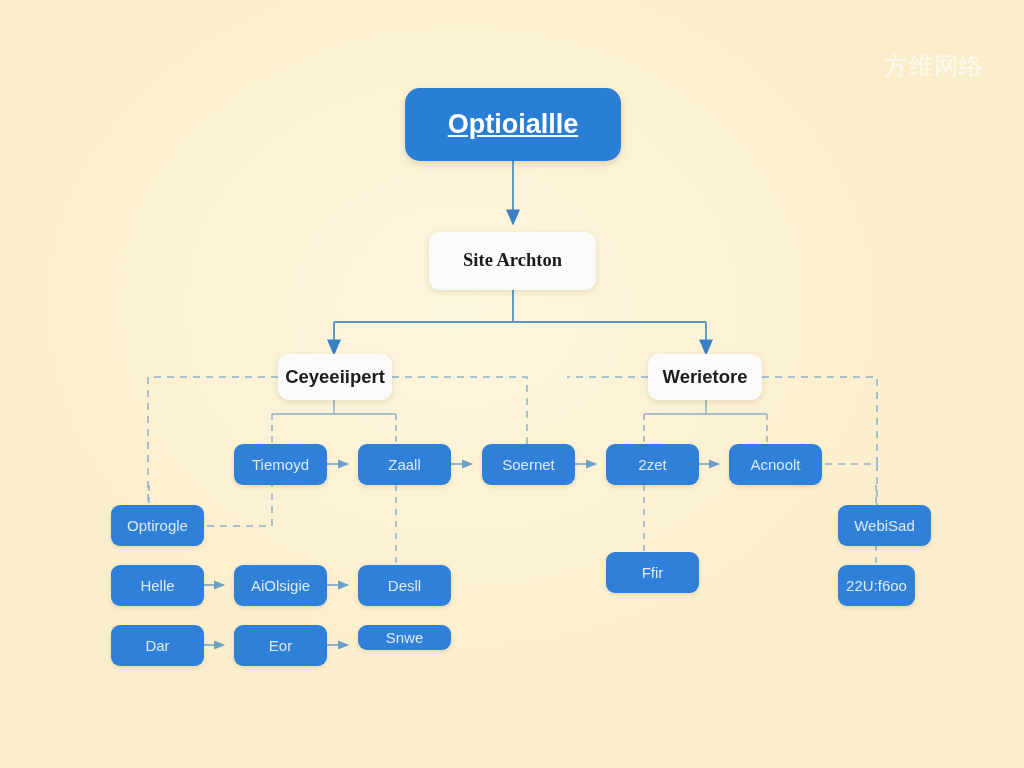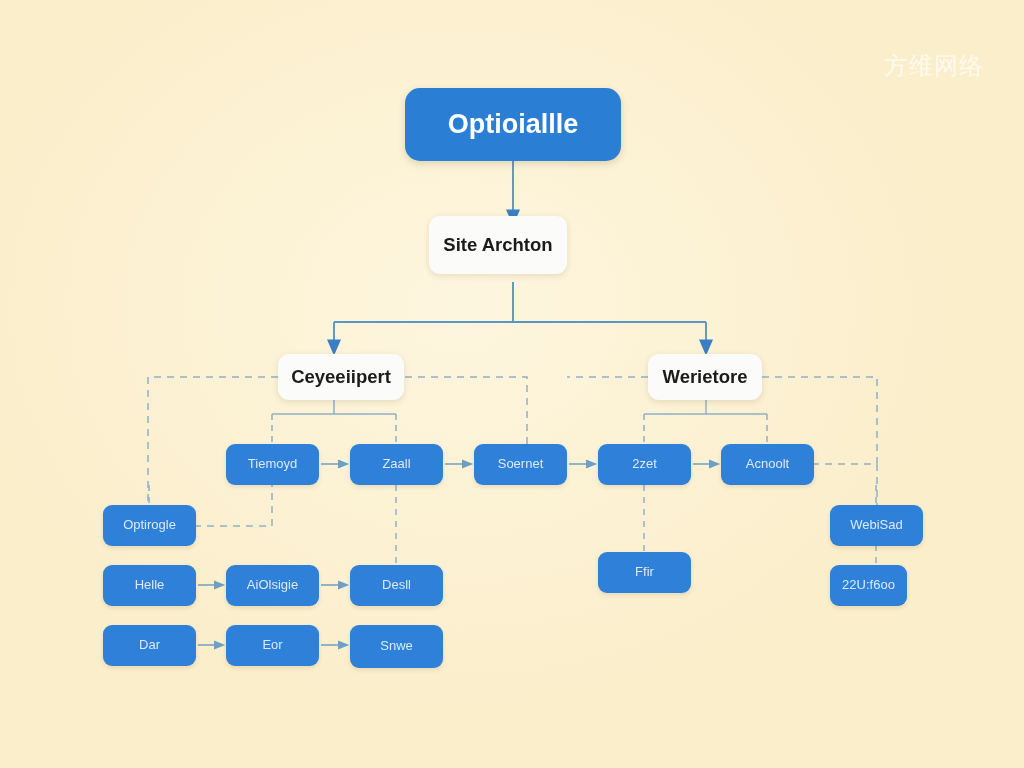--- a/index.html
+++ b/index.html
@@ -47,36 +47,38 @@
     white-space: nowrap;
     user-select: none;
   }
   .node-root {
     background: #2a7fd4;
     color: #ffffff;
     font-size: 27px;
     font-weight: bold;
     border-radius: 15px;
     box-shadow: 0 3px 7px rgba(90,70,25,0.18);
+    text-decoration: underline;
   }
   .node-white {
     background: #fbfbfa;
     color: #1b1b1b;
     font-size: 18.5px;
     font-weight: bold;
     border-radius: 11px;
     box-shadow: 0 2px 6px rgba(90,70,25,0.14);
   }
   .node-blue {
     background: #2e80d8;
     color: #dce9f7;
-    font-size: 13px;
+    font-size: 15px;
     font-weight: normal;
     border-radius: 9px;
     box-shadow: 0 2px 4px rgba(90,70,25,0.13);
+    margin-left: 8px;
   }
   .watermark-top {
     position: absolute;
     z-index: 3;
     color: rgba(255,255,255,0.72);
     font-size: 24px;
     letter-spacing: 1px;
     white-space: nowrap;
     user-select: none;
   }
@@ -165,36 +167,36 @@
     </g>
 
     <g>
       <path d="M198,645 L220,645" stroke="#6e9fc4" stroke-width="1.5" fill="none" marker-end="url(#arrowSm)"></path>
       <path d="M321,645 L344,645" stroke="#6e9fc4" stroke-width="1.5" fill="none" marker-end="url(#arrowSm)"></path>
     </g>
   </svg>
 
   <div id="nodes-host">
       <div class="node node-root" style="left: 405px; top: 88px; width: 216px; height: 73px;">Optioiallle</div>
-      <div class="node node-white" style="left: 429px; top: 216px; width: 138px; height: 58px;">Site Archton</div>
-      <div class="node node-white" style="left: 278px; top: 354px; width: 126px; height: 46px;">Ceyeeiipert</div>
+      <div class="node node-white" style="left: 429px; top: 232px; width: 167px; height: 58px; font-family: Liberation Serif, serif;">Site Archton</div>
+      <div class="node node-white" style="left: 278px; top: 354px; width: 114px; height: 46px;">Ceyeeiipert</div>
       <div class="node node-white" style="left: 648px; top: 354px; width: 114px; height: 46px;">Werietore</div>
       <div class="node node-blue" style="left: 226px; top: 444px; width: 93px; height: 41px;">Tiemoyd</div>
       <div class="node node-blue" style="left: 350px; top: 444px; width: 93px; height: 41px;">Zaall</div>
       <div class="node node-blue" style="left: 474px; top: 444px; width: 93px; height: 41px;">Soernet</div>
       <div class="node node-blue" style="left: 598px; top: 444px; width: 93px; height: 41px;">2zet</div>
       <div class="node node-blue" style="left: 721px; top: 444px; width: 93px; height: 41px;">Acnoolt</div>
       <div class="node node-blue" style="left: 103px; top: 505px; width: 93px; height: 41px;">Optirogle</div>
       <div class="node node-blue" style="left: 830px; top: 505px; width: 93px; height: 41px;">WebiSad</div>
       <div class="node node-blue" style="left: 103px; top: 565px; width: 93px; height: 41px;">Helle</div>
       <div class="node node-blue" style="left: 226px; top: 565px; width: 93px; height: 41px;">AiOlsigie</div>
       <div class="node node-blue" style="left: 350px; top: 565px; width: 93px; height: 41px;">Desll</div>
       <div class="node node-blue" style="left: 598px; top: 552px; width: 93px; height: 41px;">Ffir</div>
       <div class="node node-blue" style="left: 830px; top: 565px; width: 77px; height: 41px;">22U:f6oo</div>
       <div class="node node-blue" style="left: 103px; top: 625px; width: 93px; height: 41px;">Dar</div>
       <div class="node node-blue" style="left: 226px; top: 625px; width: 93px; height: 41px; text-align: right;">Eor</div>
-      <div class="node node-blue" style="left: 350px; top: 625px; width: 93px; height: 43px;">Snwe</div>
+      <div class="node node-blue" style="left: 350px; top: 625px; width: 93px; height: 25px;">Snwe</div>
     </div>
 
   <div class="watermark-top" style="right:40px; top:50px;">方维网络</div>
 
 
 </div>
 
 </body></html>

